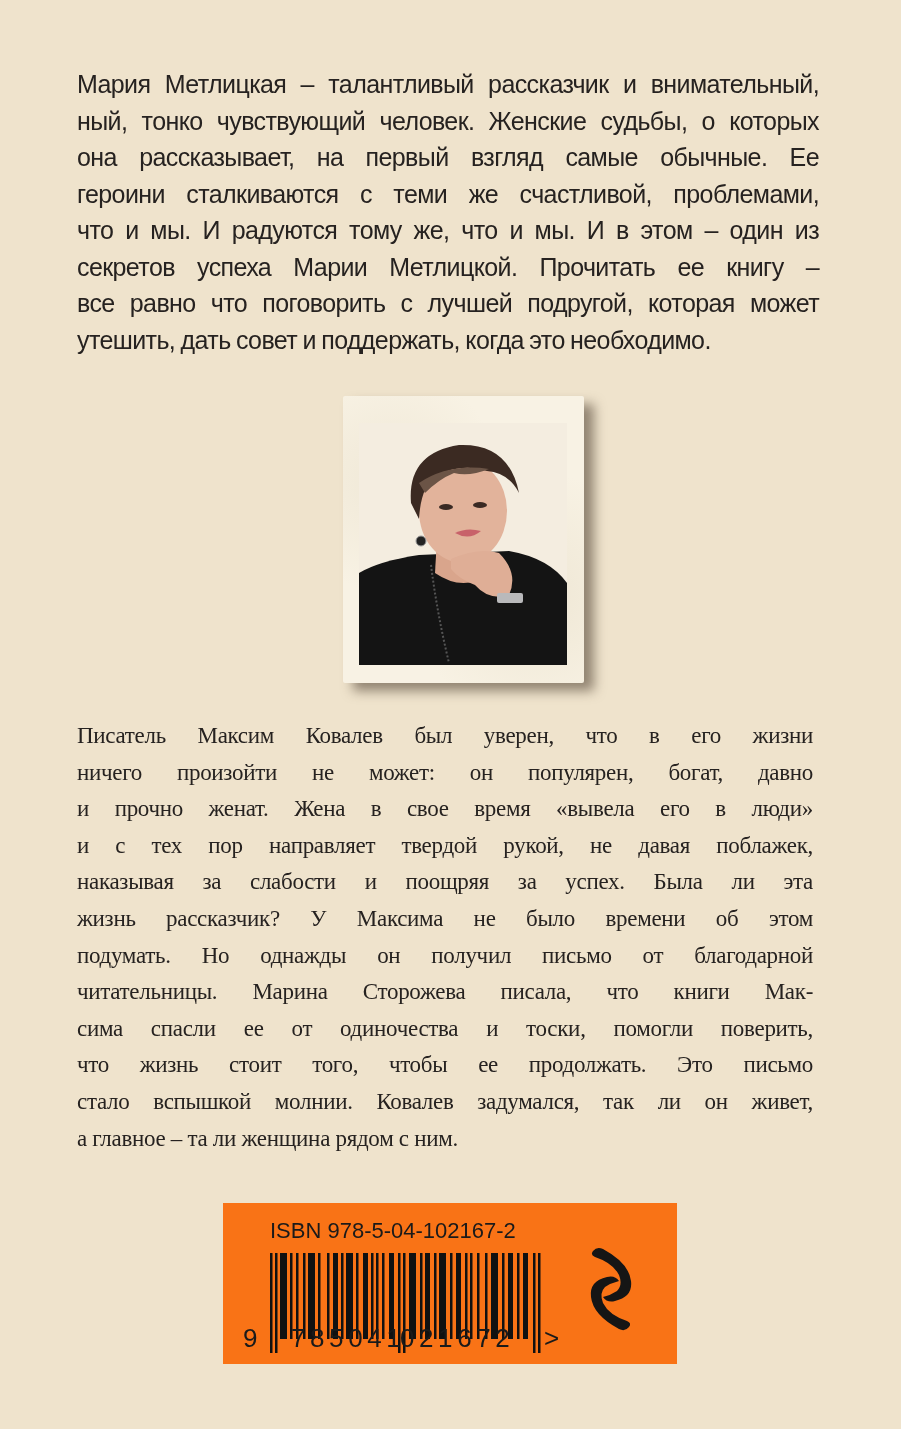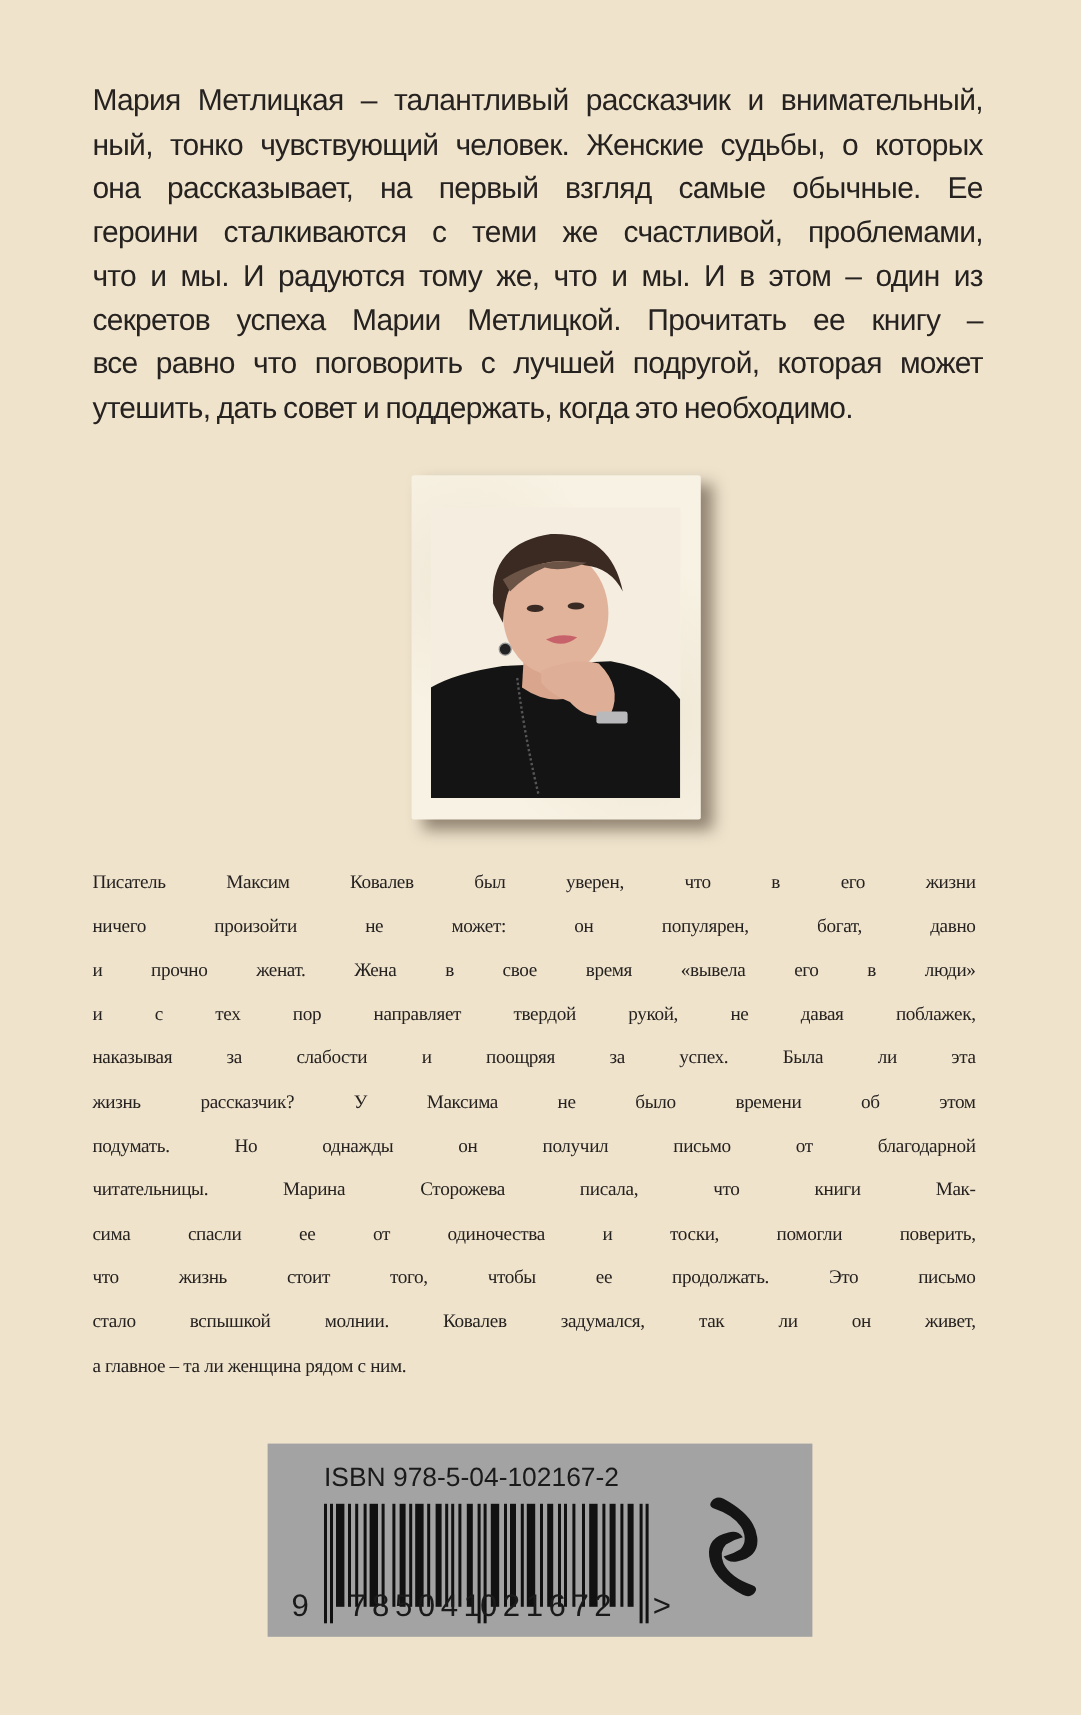--- a/index.html
+++ b/index.html
@@ -72,34 +72,34 @@
       overflow: hidden;
     }
     .photo svg { display: block; }
 
     .annotation {
       position: absolute;
       left: 77px;
       top: 718px;
       width: 736px;
       font-family: "Liberation Serif", serif;
-      font-size: 16px;
+      font-size: 23px;
       line-height: 36.6px;
       letter-spacing: -0.3px;
       color: #262220;
     }
 
     
     .barcode-box {
       position: absolute;
       left: 223px;
       top: 1203px;
       width: 454px;
       height: 161px;
-      background: #a3a3a3;
+      background: #f97316;
     }
     .isbn-text {
       position: absolute;
       left: 47px;
       top: 15px;
       font-family: "Liberation Sans", sans-serif;
       font-size: 22px;
       color: #1a1a1a;
       letter-spacing: 0px;
     }

